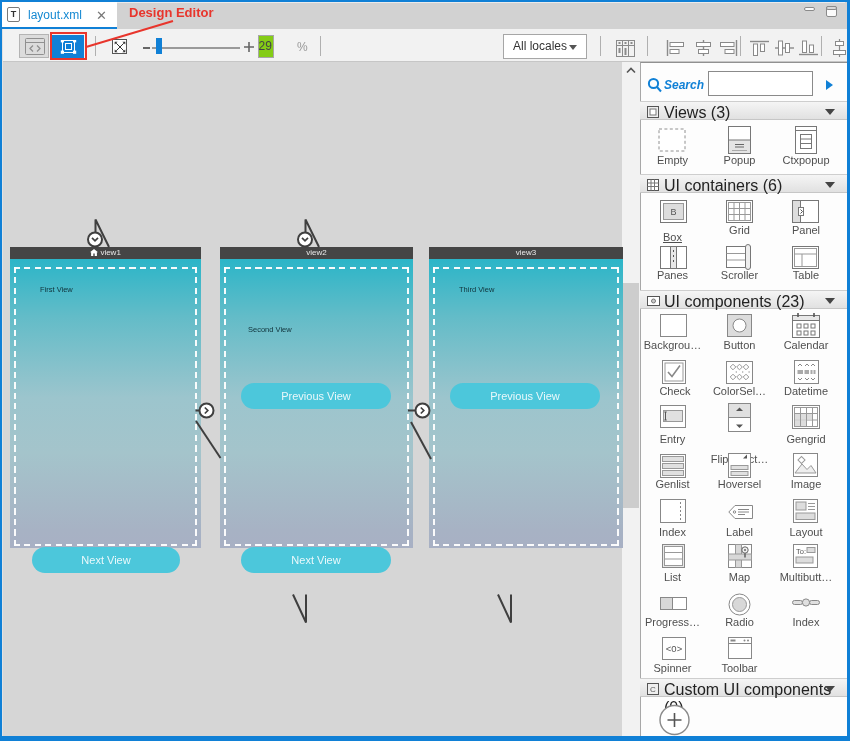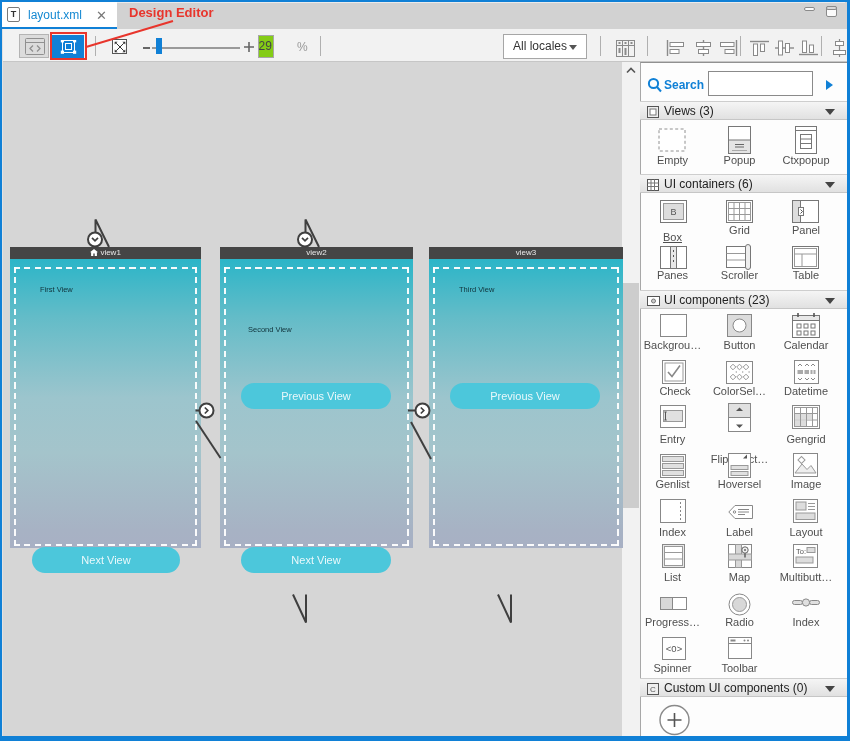--- a/index.html
+++ b/index.html
@@ -57,21 +57,21 @@
   background-position:0 0, 0 100%, 0 0, 100% 0;
   background-repeat:no-repeat; }
 .vlabel { position:absolute; left:30px; top:26px; font-size:7.5px; color:#10323a; }
 .vbtn { position:absolute; width:150px; height:26px; background:#4cc7db; border-radius:13px;
   color:rgba(255,255,255,0.88); font-size:11px; text-align:center; line-height:26px; }
 
 #panel { position:absolute; left:640px; top:62px; width:207px; height:674px; background:#fdfdfd;
   border-left:1px solid #a8a8a8; border-top:1px solid #909090; }
 .sechead { position:absolute; left:0; width:207px; height:19px;
   background:linear-gradient(180deg,#f5f5f5,#e1e1e1); border-top:1px solid #cecece; border-bottom:1px solid #c6c6c6; }
-.sechead .st { position:absolute; left:24px; top:2px; font-size:12px; color:#222; }
+.sechead .st { position:absolute; left:24px; top:2px; font-size:16px; color:#222; }
 .sechead .sarr { position:absolute; right:12px; top:7px; width:0; height:0;
   border-left:5px solid transparent; border-right:5px solid transparent; border-top:6px solid #444; }
 .itlabel { position:absolute; font-size:11px; color:#4f4f4f; text-align:center; width:70px; }
 .icwrap { position:absolute; }
 </style>
 </head>
 <body>
 <div id="frame"></div>
 <div class="abs" style="left:117px; top:2px; width:728px; height:1px; background:#ebebeb; z-index:60;"></div>
 <div class="abs" style="left:2px; top:29px; width:1px; height:707px; background:#e2e2e2; z-index:60;"></div>
@@ -215,21 +215,21 @@
     <div class="vlabel">Third View</div>
     <div class="vbtn" style="left:21px; top:124px;">Previous View</div>
   </div>
 </div>
 <div id="panel"></div>
 
 <svg class="abs" style="left:647px; top:77px;" width="16" height="17" viewBox="0 0 16 17">
   <circle cx="6.5" cy="6.5" r="4.6" fill="none" stroke="#1080d6" stroke-width="2"></circle>
   <line x1="10" y1="10" x2="14" y2="14.5" stroke="#1080d6" stroke-width="2"></line>
 </svg>
-<div class="abs" style="left:664px; top:78px; font-size:12px; font-weight:bold; color:#1080d6;">Search</div>
+<div class="abs" style="left:664px; top:78px; font-size:12px; font-weight:bold; color:#1080d6;font-style:italic;">Search</div>
 <div class="abs" style="left:708px; top:71px; width:105px; height:25px; background:#fff; border:1px solid #8a8a8a;"></div>
 <div class="abs" style="left:826px; top:80px; width:0; height:0; border-top:5.5px solid transparent; border-bottom:5.5px solid transparent; border-left:7px solid #1080d6;"></div>
 
 <div class="sechead" style="left:640px; top:101px;">
   <svg class="abs" style="left:7px; top:3.5px;" width="12" height="12">
       <rect x="0.5" y="0.5" width="11" height="11" fill="#eee" stroke="#555"></rect>
       <rect x="3" y="3" width="6" height="6" fill="#fff" stroke="#777"></rect>
     </svg>
   <span class="st">Views (3)</span>
     <span class="sarr"></span>

